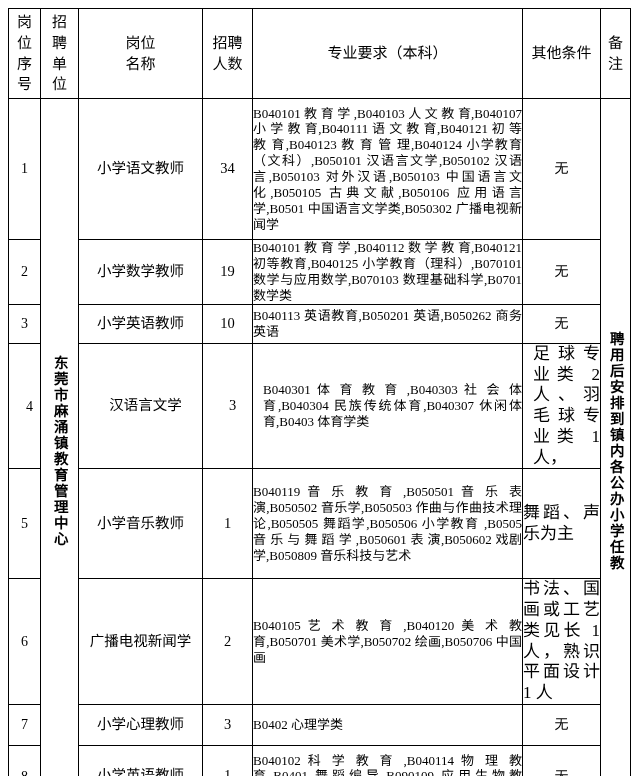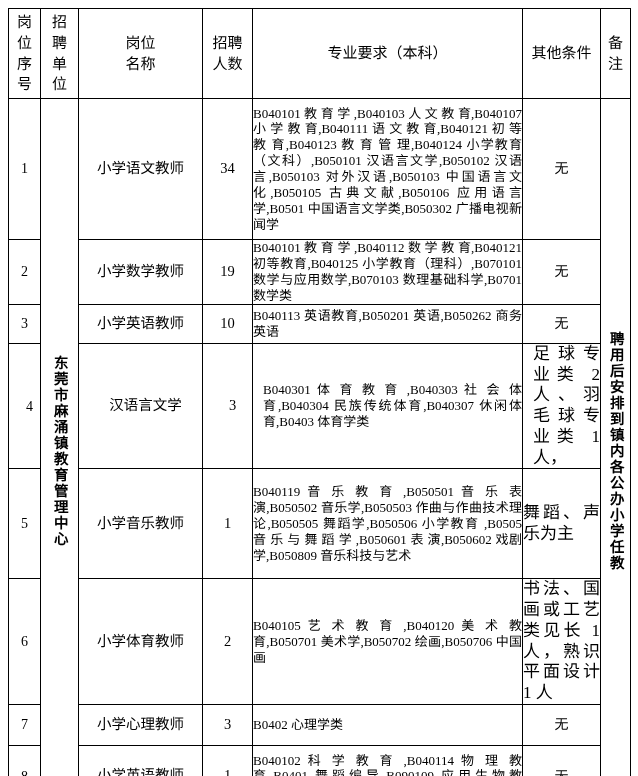--- a/index.html
+++ b/index.html
@@ -253,21 +253,21 @@
       <tr class="r5">
         <td class="seq">5</td>
         <td class="post">小学音乐教师</td>
         <td class="num">1</td>
         <td class="major">B040119 音 乐 教 育 ,B050501 音 乐 表 演,B050502 音乐学,B050503 作曲与作曲技术理论,B050505 舞蹈学,B050506 小学教育 ,B0505 音 乐 与 舞 蹈 学 ,B050601 表 演,B050602 戏剧学,B050809 音乐科技与艺术</td>
         <td class="other">舞蹈、声乐为主</td>
       </tr>
 
       <tr class="r6">
         <td class="seq">6</td>
-        <td class="post">小学体育教师</td>
+        <td class="post">广播电视新闻学</td>
         <td class="num">2</td>
         <td class="major">B040105 艺 术 教 育 ,B040120 美 术 教 育,B050701 美术学,B050702 绘画,B050706 中国画</td>
         <td class="other">书法、国画或工艺类见长 1 人，熟识平面设计 1 人</td>
       </tr>
 
       <tr class="r7">
         <td class="seq">7</td>
         <td class="post">小学心理教师</td>
         <td class="num">3</td>
         <td class="major">B0402 心理学类</td>

